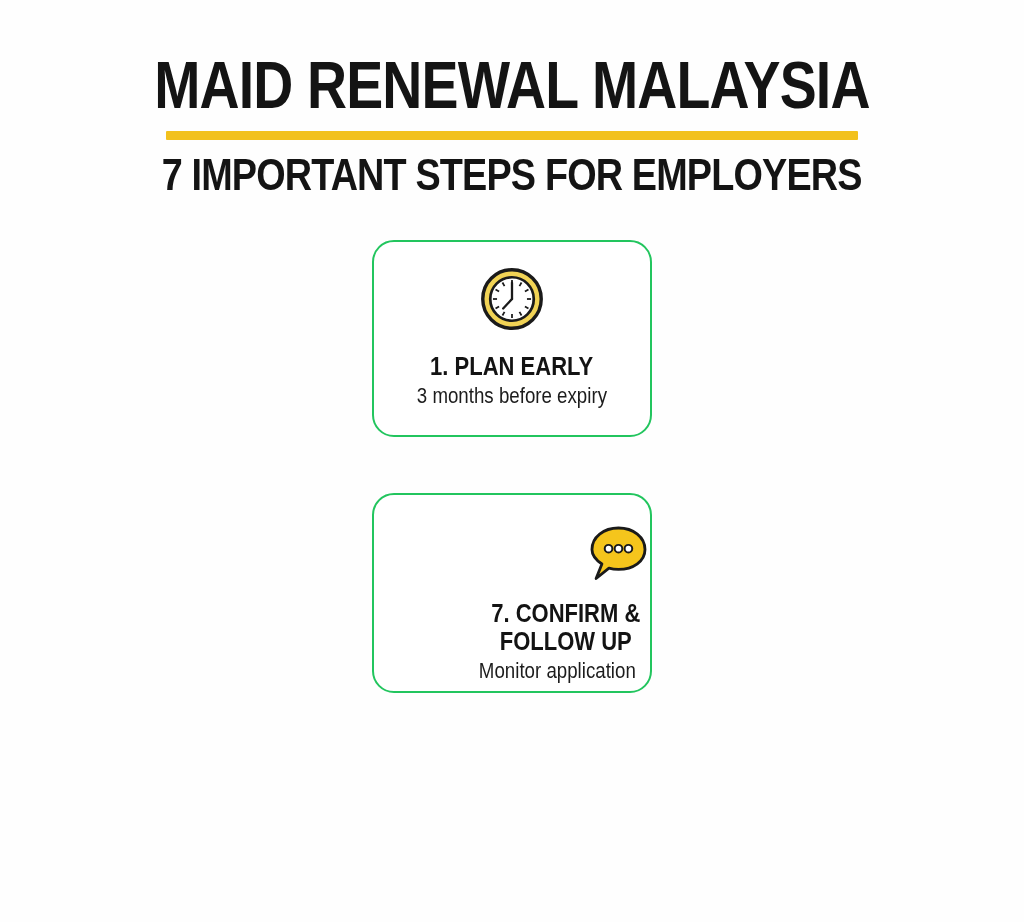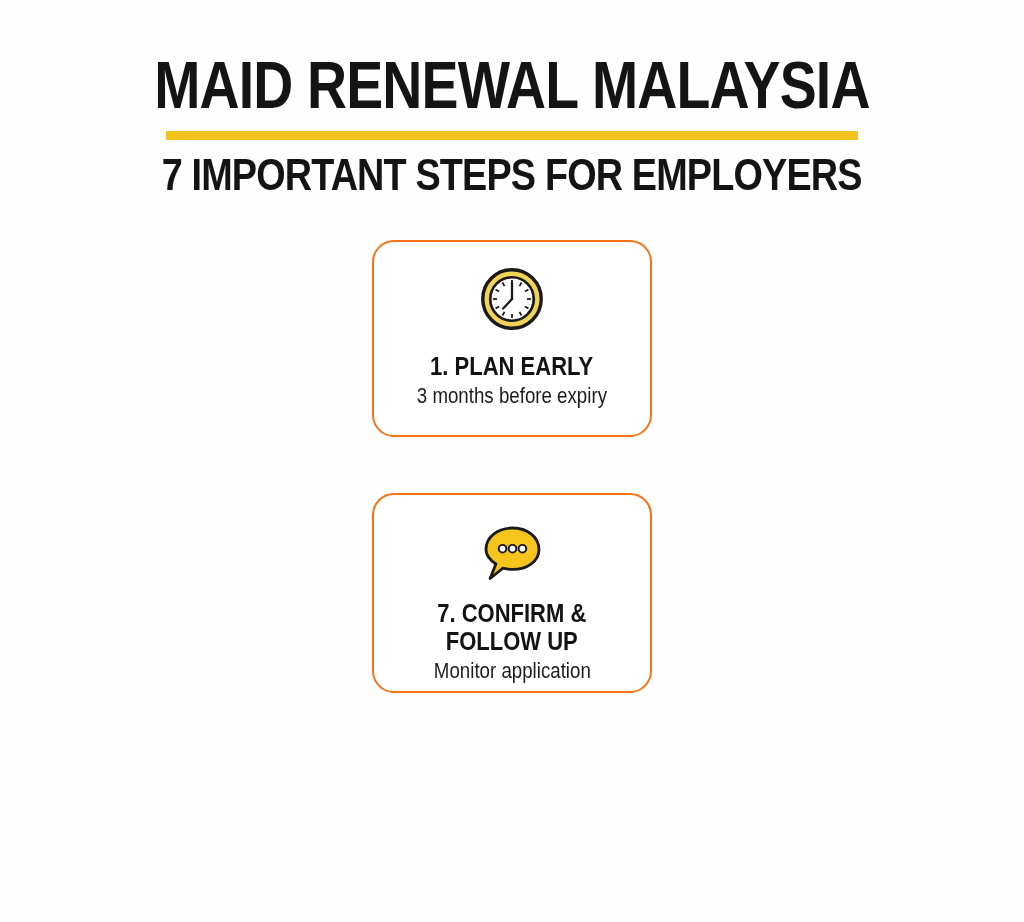--- a/index.html
+++ b/index.html
@@ -30,25 +30,25 @@
     display: inline-block; transform: scaleX(0.84); transform-origin: 50% 50%;
     white-space: pre;
   }
 
   
   .rows { margin-top: 42px; }
   .card-row { display: flex; justify-content: center; gap: 30px; margin-bottom: 28px; }
   .card-row:last-child { margin-bottom: 0; }
   .card {
     width: 280px; height: 197px; background: #ffffff;
-    border: 2px solid #f97316; border-radius: 22px;
+    border: 2px solid #22c55e; border-radius: 22px;
     display: flex; flex-direction: column; align-items: center;
     padding-top: 20px; overflow: visible;
   }
-  .card.tall { height: 200px; }
+  .card.tall { height: 200px; align-items: flex-end; }
   .icon-box { height: 74px; display: flex; align-items: center; justify-content: center; }
   .icon-box svg { display: block; }
   .card-title {
     margin-top: 16px; font-size: 25px; font-weight: 700; line-height: 1.12;
     text-align: center; white-space: pre; color: #131313;
     display: inline-block; transform: scaleX(0.88); transform-origin: 50% 50%;
   }
   .card.tall .card-title { margin-top: 10px; }
   .card-sub {
     margin-top: 3px; font-size: 22px; font-weight: 400; line-height: 1.15;

